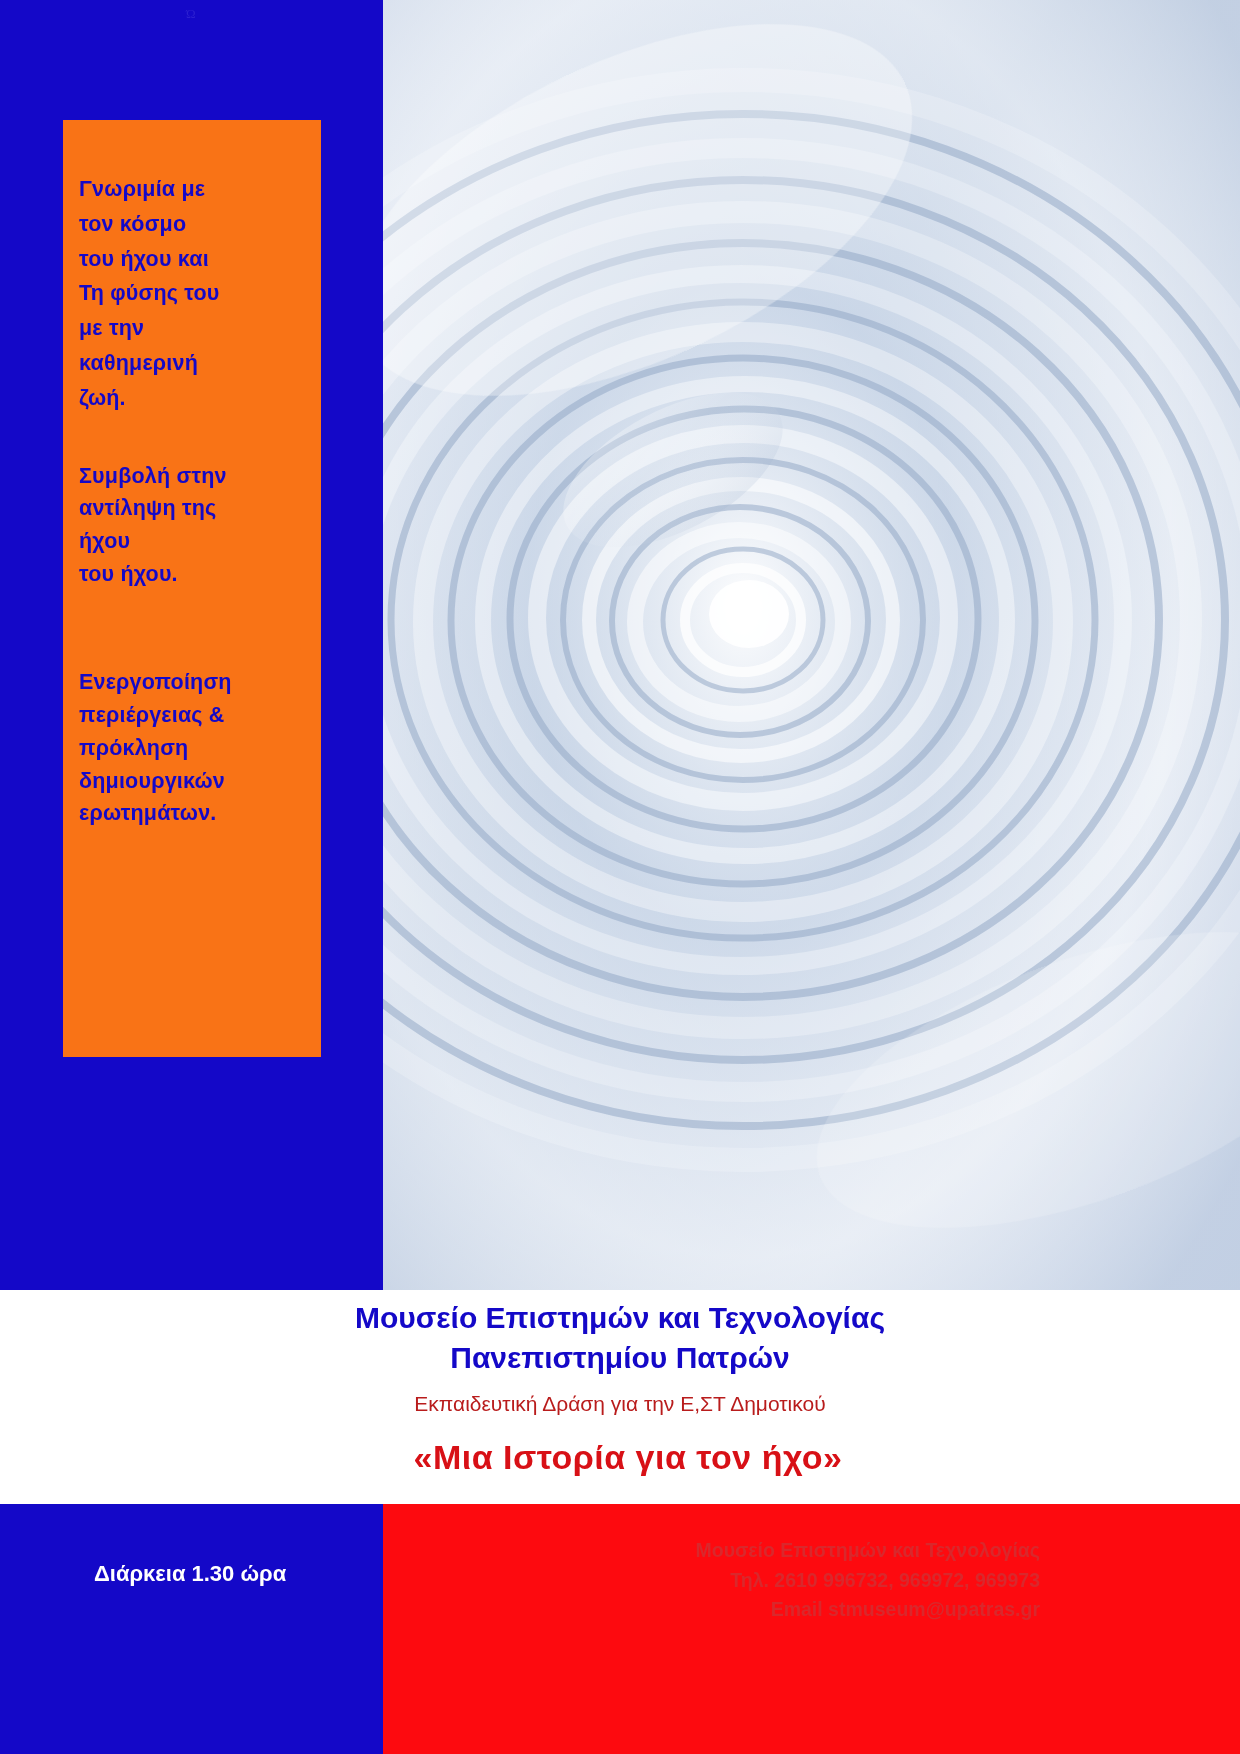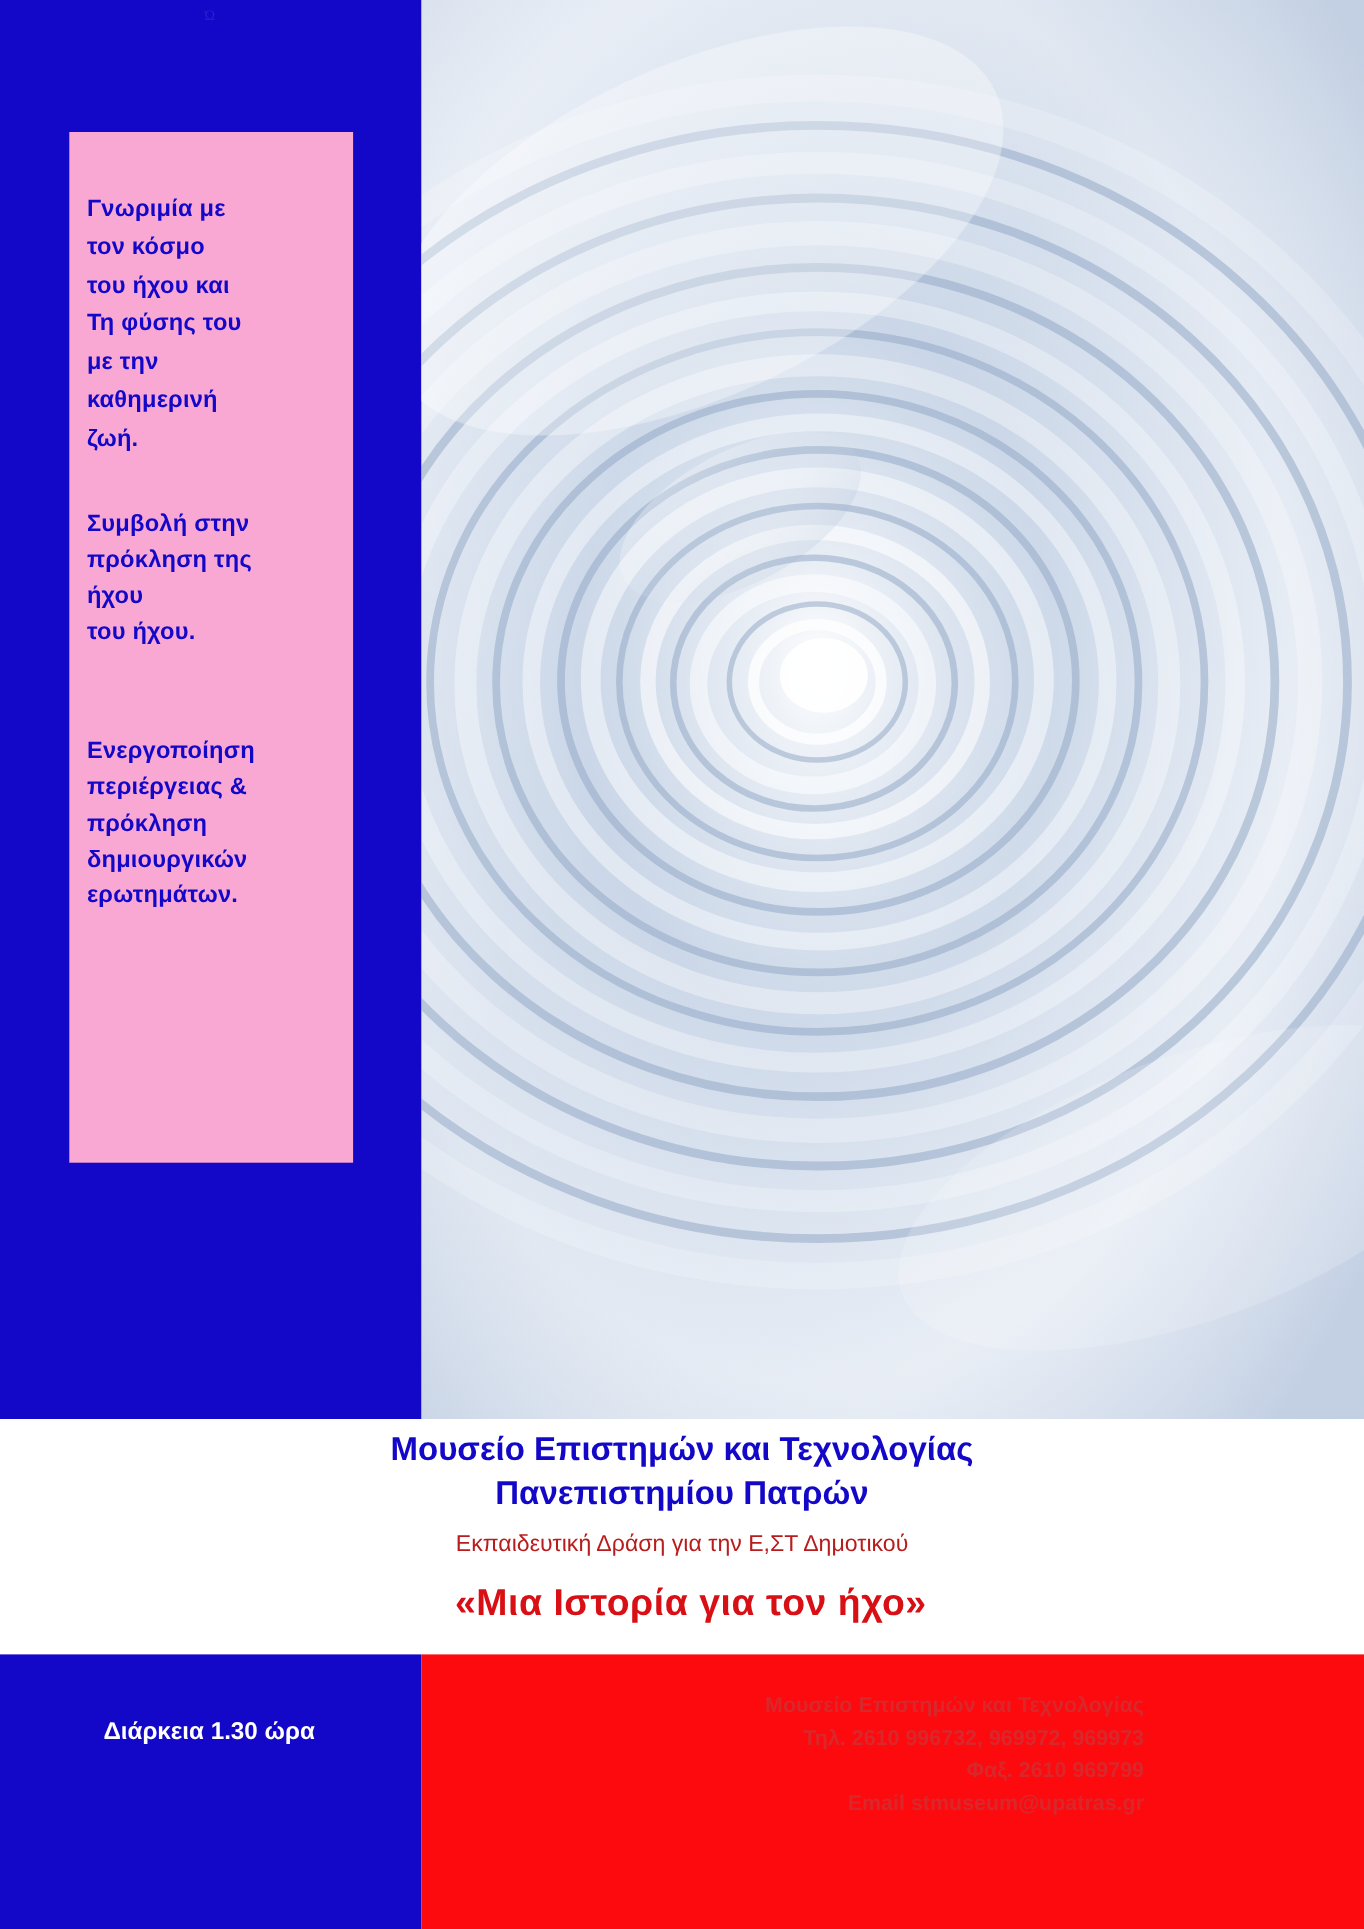--- a/index.html
+++ b/index.html
@@ -59,21 +59,21 @@
   }
   .water svg { display: block; }
 
   
   .text-card {
     position: absolute;
     left: 63px;
     top: 120px;
     width: 258px;
     height: 937px;
-    background: #f9a8d4;
+    background: #f97316;
     box-sizing: border-box;
     padding: 52px 18px 20px 16px;
   }
   .card-p {
     color: #1408c8;
     font-weight: bold;
     font-size: 21.5px;
     line-height: 1.62;
     margin: 0;
     letter-spacing: 0.2px;
@@ -235,21 +235,21 @@
         <span>τον κόσμο</span><br>
         <span>του ήχου και</span><br>
         <span>Τη φύσης του</span><br>
         <span>με την</span><br>
         <span>καθημερινή</span><br>
         <span>ζωή.</span>
       </p>
       <div class="card-gap-a"></div>
       <p class="card-p tight">
         <span>Συμβολή στην</span><br>
-        <span>πρόκληση  της</span><br>
+        <span>αντίληψη  της</span><br>
         <span>ήχου</span><br>
         <span>του ήχου.</span>
       </p>
       <div class="card-gap-b"></div>
       <p class="card-p tight">
         <span>Ενεργοποίηση</span><br>
         <span>περιέργειας &amp;</span><br>
         <span>πρόκληση</span><br>
         <span>δημιουργικών</span><br>
         <span>ερωτημάτων.</span>
@@ -264,18 +264,17 @@
     <div class="headline">«Μια Ιστορία για τον ήχο»</div>
   </div>
 
   <div class="bottom">
     <div class="bottom-blue"></div>
     <div class="bottom-red"></div>
     <div class="duration">Διάρκεια  1.30 ώρα</div>
     <div class="contact">
       <div>Μουσείο Επιστημών και Τεχνολογίας</div>
       <div>Τηλ. 2610 996732, 969972, 969973</div>
-      <div>Φαξ. 2610 969799</div>
       <div>Email stmuseum@upatras.gr</div>
     </div>
   </div>
 
 </div>
 
 </body></html>

